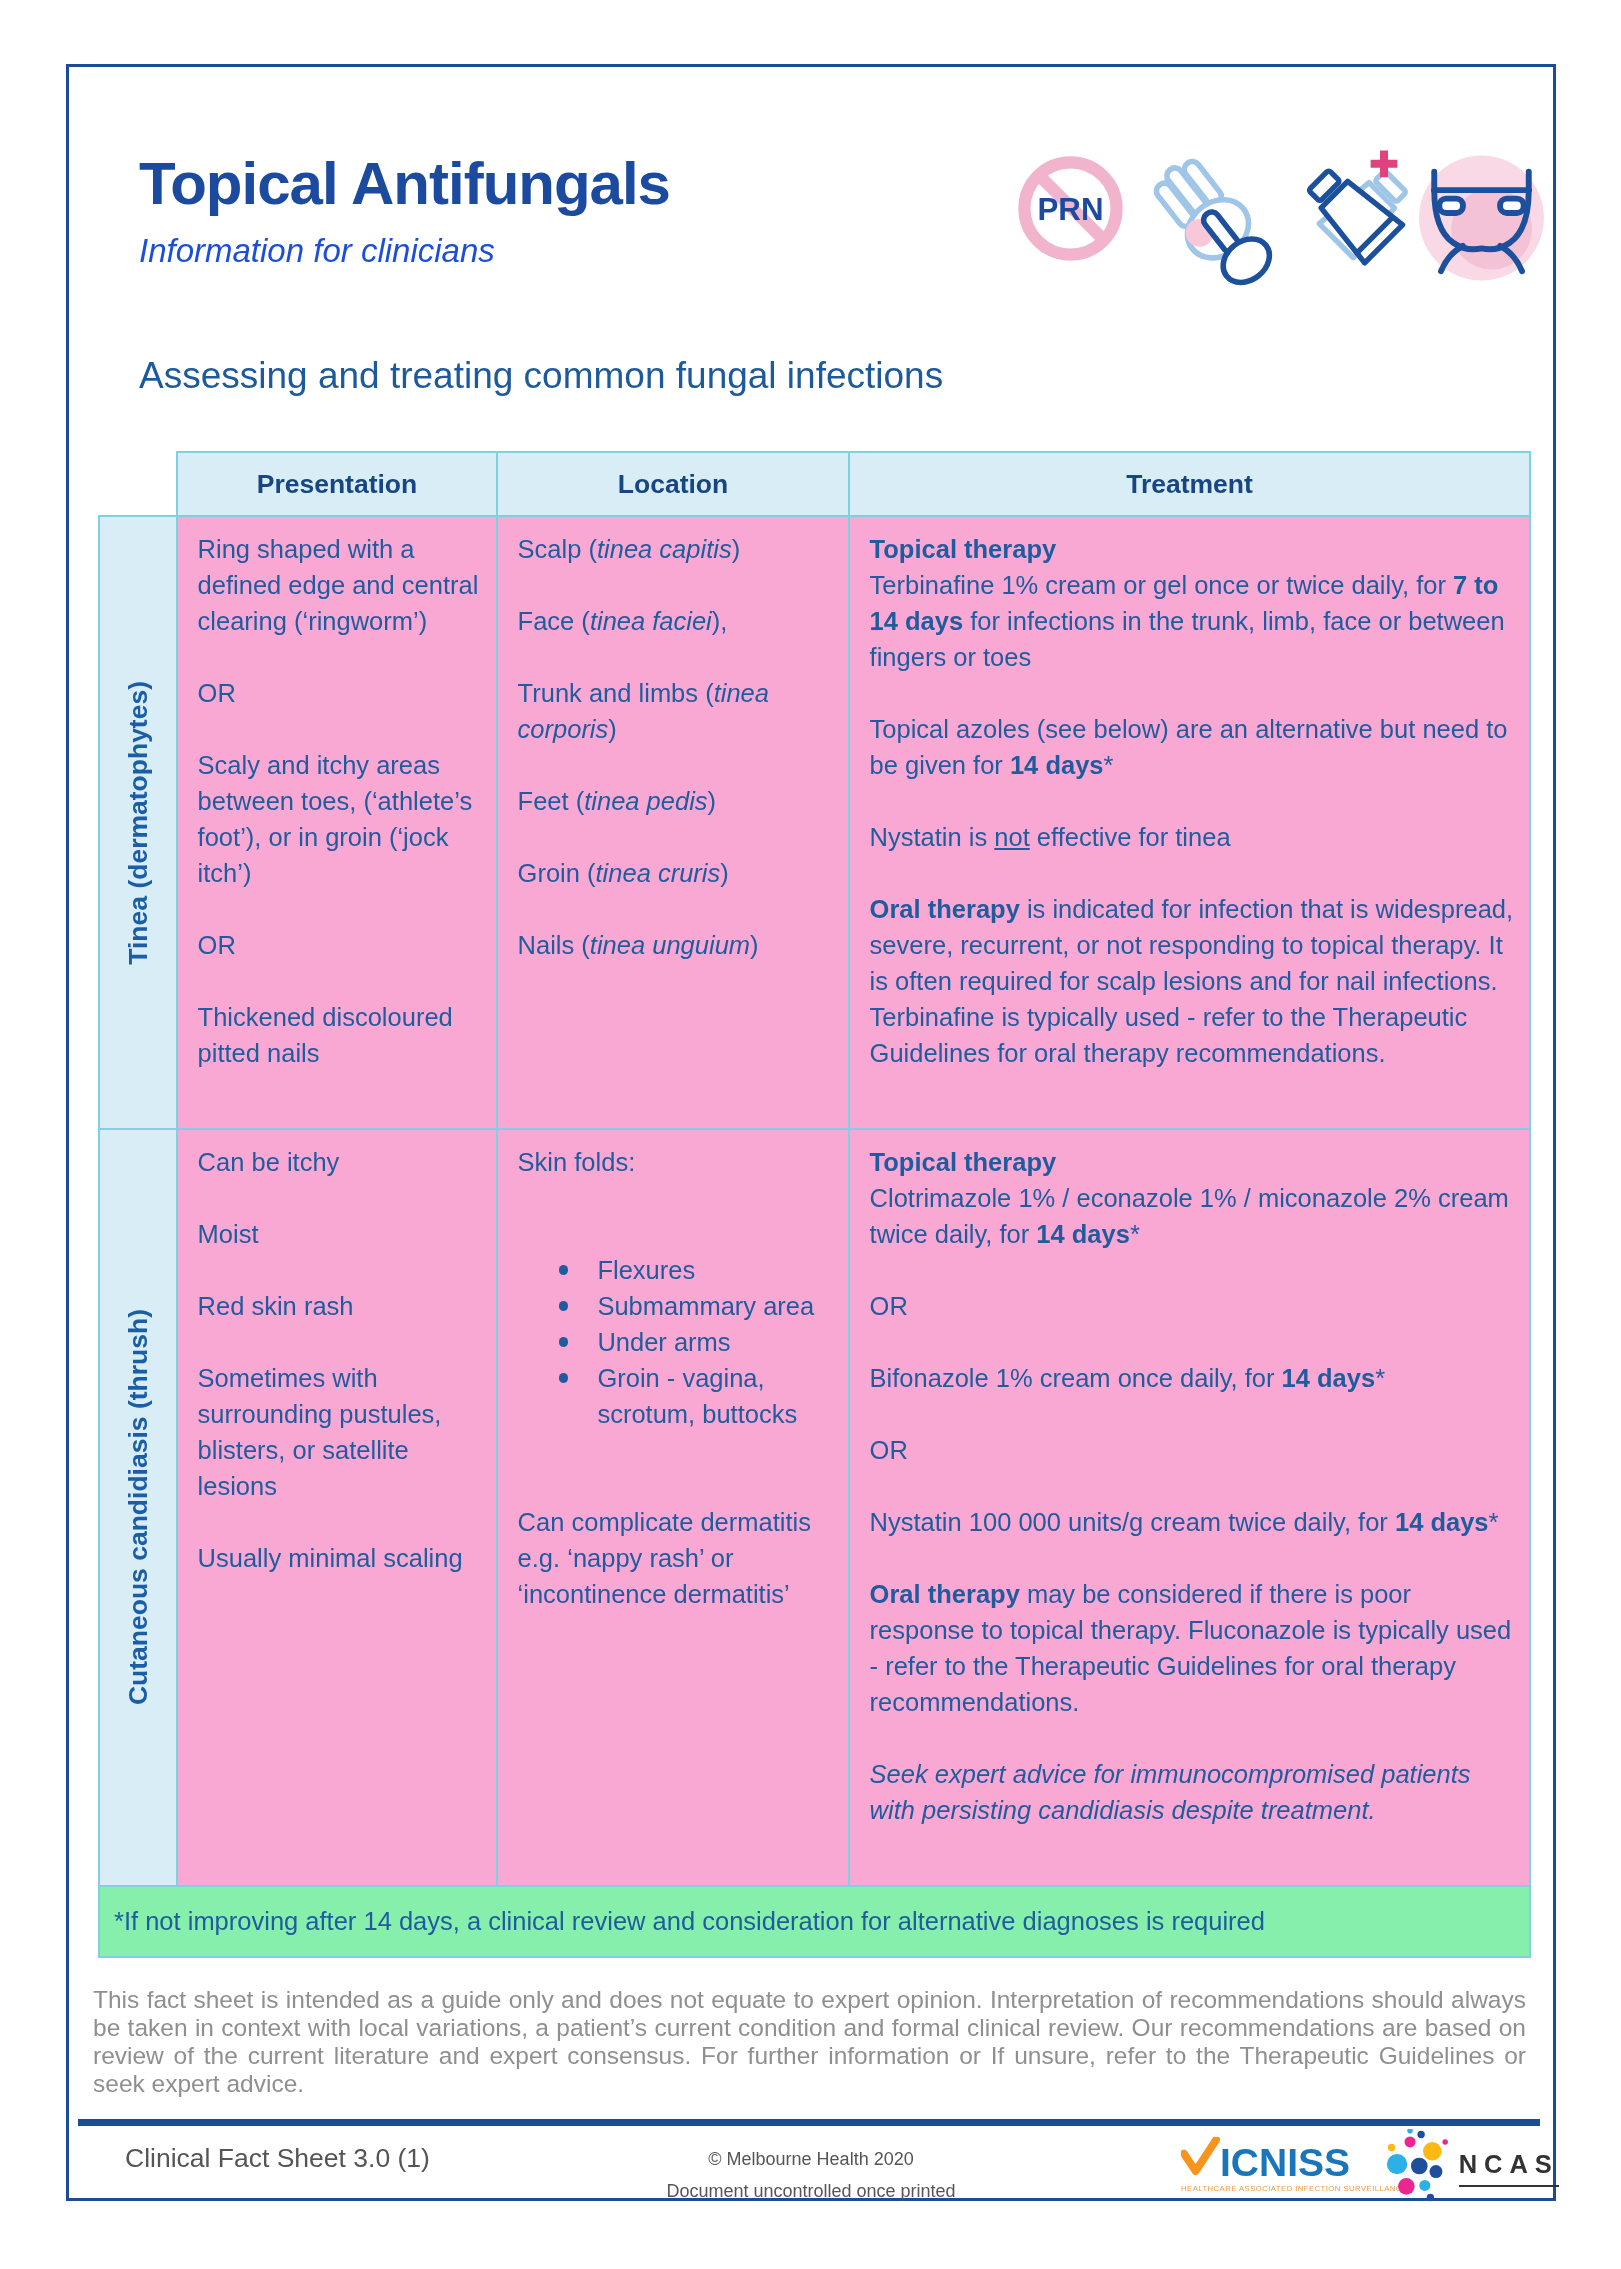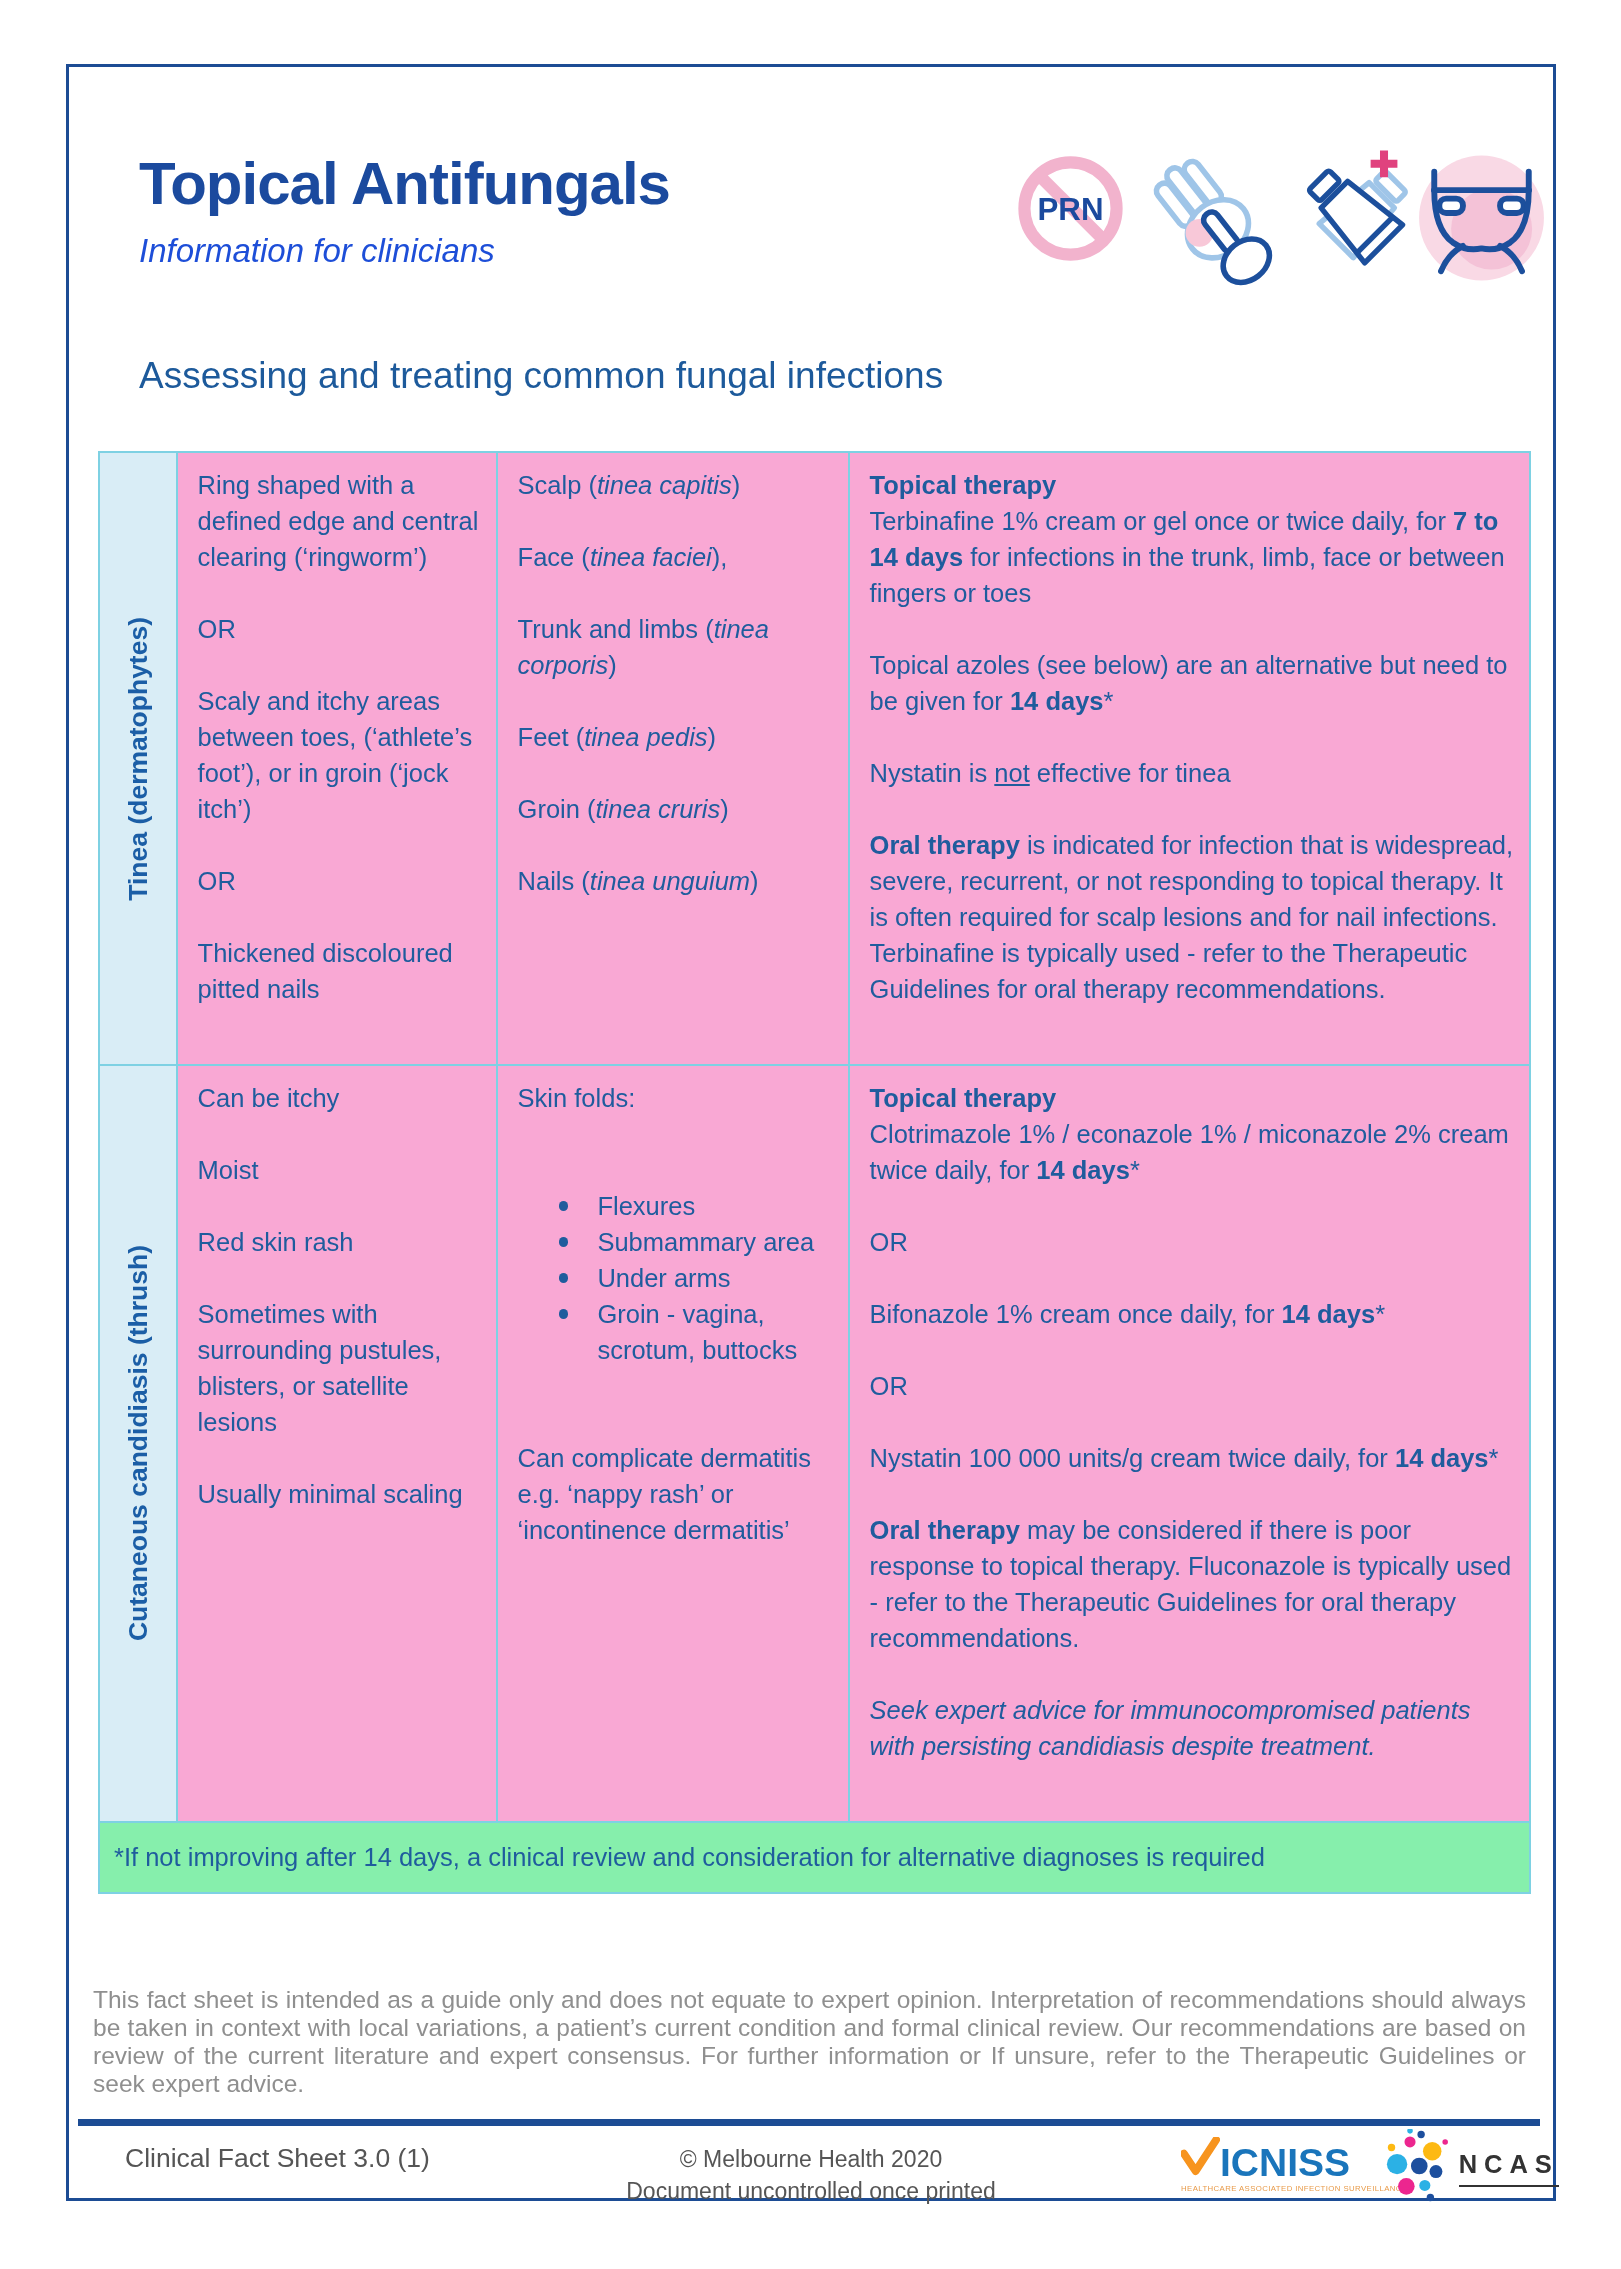--- a/index.html
+++ b/index.html
@@ -48,21 +48,21 @@
     font-size:25.5px; color:#1f5c9d;
   }
   
   .disclaimer {
     position:absolute; left:93px; top:1986px; width:1433px;
     font-size:24.5px; line-height:28px; color:#8f8f8f; text-align:justify;
   }
   .footer-bar { position:absolute; left:78px; top:2119px; width:1462px; height:6.9px; background:#1c4c94; }
   .footer-left { position:absolute; left:125px; top:2143px; font-size:26.5px; color:#555; }
   .footer-center { position:absolute; left:419px; top:2143px; width:784px; text-align:center;
-    font-size:23px; line-height:32px; color:#555; }
+    font-size:18px; line-height:32px; color:#555; }
   .vicniss { position:absolute; left:1181px; top:2137px; width:191px; }
   .vicniss .row { display:flex; align-items:flex-end; }
   .vicniss .word { font-size:39px; font-weight:700; color:#1a75bb; letter-spacing:0px; line-height:35px; }
   .vicniss .tagline { font-size:7.8px; color:#e89b4a; letter-spacing:0.4px; margin-top:3.9px; white-space:nowrap; }
   .ncas { position:absolute; left:1384px; top:2129px; display:flex; align-items:center; }
   .ncas .word { font-size:25.5px; font-weight:700; color:#333; letter-spacing:6.9px;
     border-bottom:2.9px solid #333; padding-bottom:6px; margin-left:9.8px; }
 </style>
 </head>
 <body>
@@ -132,20 +132,26 @@
 <div class="section-heading">Assessing and treating common fungal infections</div>
 
 <table class="fungal">
   <colgroup>
     <col style="width:78px">
       <col style="width:320px">
       <col style="width:352px">
       <col style="width:681px">
   </colgroup>
   <tbody>
+      <tr>
+    <td class="corner"></td>
+    <th class="hcell">Presentation</th>
+    <th class="hcell">Location</th>
+    <th class="hcell">Treatment</th>
+  </tr>
   <tr class="r1">
     <td class="vlabel">
       <div class="vert">Tinea (dermatophytes)</div>
     </td>
     <td class="cell">
           <div class="para">Ring shaped with a defined edge and central clearing (‘ringworm’)</div>
           <div class="sp"></div>
           <div class="para">OR</div>
           <div class="sp"></div>
           <div class="para">Scaly and itchy areas between toes, (‘athlete’s foot’), or in groin (‘jock itch’)</div>

